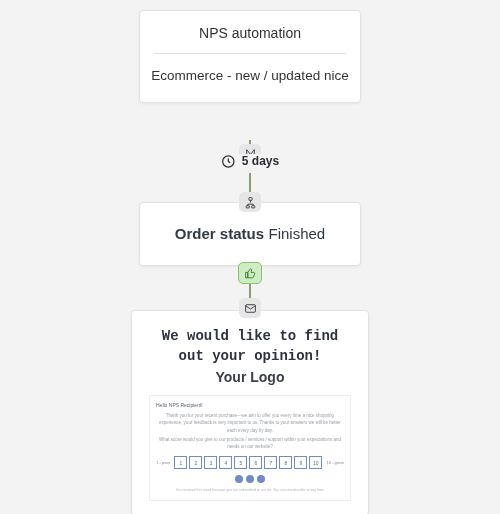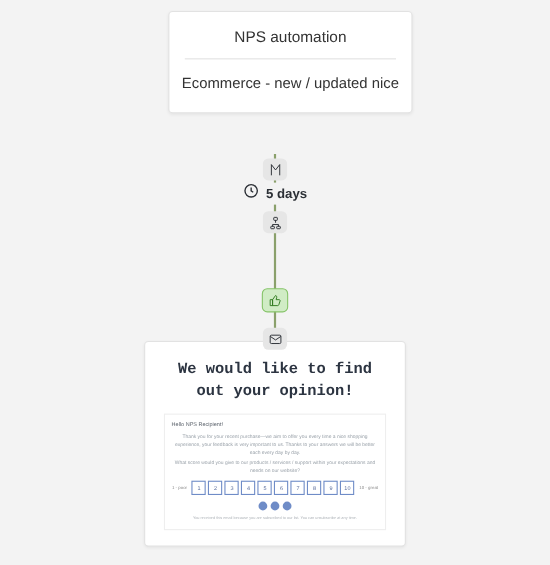--- a/index.html
+++ b/index.html
@@ -35,21 +35,21 @@
   .card{
     position:absolute;
     left:50%;
     transform:translateX(-50%);
     background:var(--card);
     border:1px solid var(--border);
     border-radius:4px;
     box-shadow:0 1px 3px rgba(0,0,0,0.06);
     z-index:2;
   }
-  .card1{top:10px;width:200px;padding:14px 10px 16px;text-align:center;margin-left:14px;}
+  .card1{top:10px;width:200px;padding:14px 10px 16px;text-align:center;}
   .card1 .title{font-size:14px;color:#333;}
   .hr{height:1px;background:var(--border);margin:12px 4px;}
   .card1 .subtitle{font-size:13.5px;color:#333;line-height:1.5;}
   .card2{top:202px;width:200px;padding:22px 10px;text-align:center;}
   .card2 .status-label{font-weight:700;font-size:15px;}
   .card2 .status-value{font-size:15px;}
   .card3{top:310px;width:208px;padding:16px 14px 14px;text-align:center;}
   .card3 .headline{font-weight:700;font-size:14px;line-height:1.4;color:#2c3441;font-family:Liberation Mono, monospace;}
   .card3 .logo{font-weight:700;font-size:14px;color:#3a3f4a;margin-top:3px;}
   .preview{
@@ -85,22 +85,22 @@
   .pill.gray{background:var(--gray-pill);}
   .pill.green{background:#d0ecc5;border:1px solid var(--green-pill);}
   .pill svg{width:13px;height:13px;stroke:#2b2f35;fill:none;stroke-width:1.6;}
   .pill.green svg{stroke:#2f7a1e;}
   .pill.flag{top:144px;}
   .pill.branch{top:192px;}
   .pill.thumb{top:262px;}
   .pill.mail{top:298px;}
   
   .wait{
-    position:absolute;top:166px;left:50%;transform:translateX(-50%);
-    display:flex;align-items:center;gap:6px;z-index:3;
+    position:absolute;top:154px;left:50%;transform:translateX(-50%);
+    display:flex;align-items:flex-start;gap:6px;z-index:3;
     background:var(--bg);padding:0 4px;
   }
   .wait .clock{width:15px;height:15px;}
   .wait .lbl{font-weight:700;font-size:12px;color:#2b2f35;}
 </style>
 </head>
 <body>
 
 <div class="canvas">
 
@@ -130,37 +130,43 @@
 
   <div class="pill gray branch">
     <svg viewBox="0 0 24 24">
         <rect x="9" y="3" width="6" height="5" rx="1"></rect>
         <path d="M12 8v4M7 18v-3h10v3"></path>
         <rect x="4" y="18" width="6" height="4" rx="1"></rect>
         <rect x="14" y="18" width="6" height="4" rx="1"></rect>
       </svg>
   </div>
 
+  <div class="card card2">
+    <span class="status-label">Order status</span>
+    <span> </span>
+    <span class="status-value">Finished</span>
+  </div>
 
   <div class="pill green thumb">
     <svg viewBox="0 0 24 24">
         <path d="M7 20V10l5-7c1 0 2 1 2 3l-1 4h5c1 0 2 1 1.6 2.2l-2 6c-.3.9-1 1.8-2 1.8H7z"></path>
         <path d="M3 10h4v10H3z"></path>
       </svg>
   </div>
 
   <div class="pill gray mail">
     <svg viewBox="0 0 24 24">
         <rect x="3" y="5" width="18" height="14" rx="2"></rect>
         <path d="M3 7l9 6 9-6"></path>
       </svg>
   </div>
 
   <div class="card card3">
     <div class="headline">We would like to find out your opinion!</div>
+    <div class="logo">Your Logo</div>
     <div class="preview">
       <div class="greet">Hello NPS Recipient!</div>
       <div class="para">Thank you for your recent purchase—we aim to offer you every time a nice shopping experience, your feedback is very important to us. Thanks to your answers we will be better each every day by day.</div>
       <div class="para">What score would you give to our products / services / support within your expectations and needs on our website?</div>
       <div class="scale-row">
         <span class="end">1 - poor</span>
         <span class="scale">
           <span class="sq">1</span>
           <span class="sq">2</span>
           <span class="sq">3</span>

